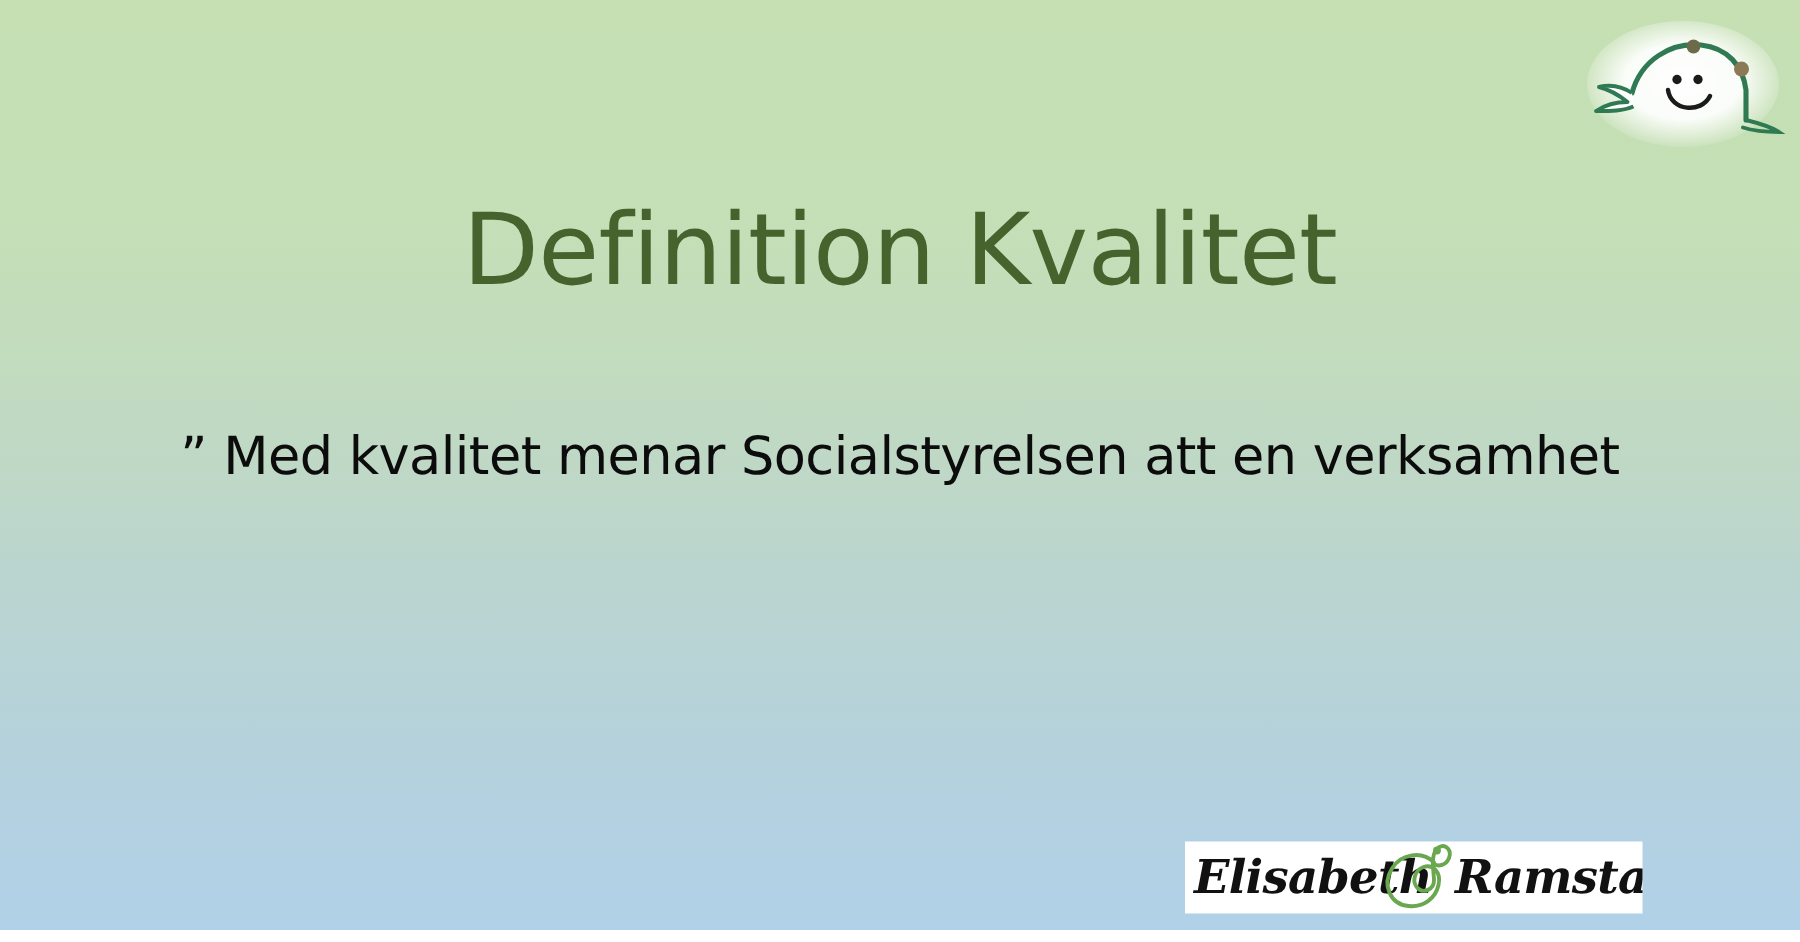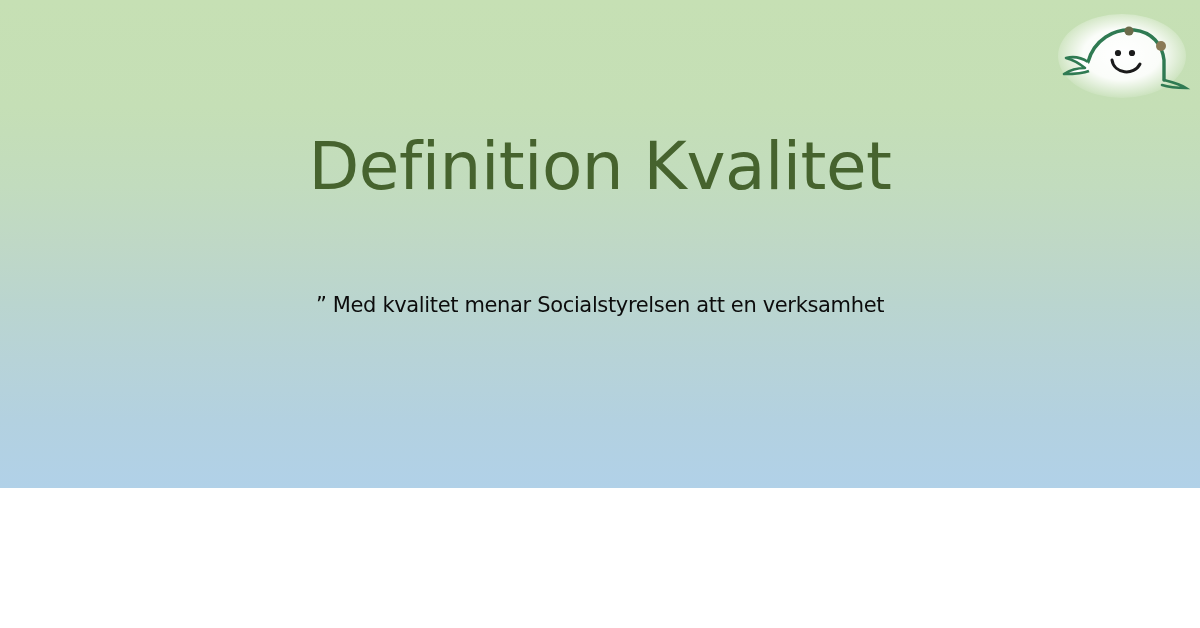--- a/index.html
+++ b/index.html
@@ -9,21 +9,21 @@
   body {
     width: 1200px;
     height: 628px;
     overflow: hidden;
     font-family: "Liberation Sans", sans-serif;
   }
 
   #slide {
     position: relative;
     width: 1200px;
-    height: 488px;
+    height: 620px;
     background: linear-gradient(to bottom,
         #c6e0b4 0%,
         #c5dfb6 22%,
         #c2dcbe 38%,
         #bfd8c6 50%,
         #bad5cf 62%,
         #b7d3d8 74%,
         #b3d1e0 86%,
         #b1d1e8 100%);
     overflow: hidden;
@@ -61,21 +61,21 @@
 
   
   #quote-block {
     position: absolute;
     top: 272px;
     left: 110px;
     width: 980px;
     text-align: center;
     color: #0c0c0c;
     font-family: "DejaVu Sans", sans-serif;
-    font-size: 21px;
+    font-size: 35px;
     line-height: 67px;
     letter-spacing: -0.35px;
   }
   .quote-line {
     white-space: nowrap;
   }
   .b {
     font-weight: 700;
   }
 
@@ -158,16 +158,17 @@
       <span id="logo-at">
         <svg viewBox="0 0 56 52" xmlns="http://www.w3.org/2000/svg">
           <path d="M38 16 C30 8 16 10 10 20 C3 31 9 44 21 45
                    C31 46 39 40 41 31 C43 22 37 17 31 19
                    C25 21 23 29 27 33 C31 37 38 34 38 28
                    C38 22 35 10 41 6 C46 3 50 8 48 13
                    C46 18 41 19 38 17" fill="none" stroke="#6aa84f" stroke-width="2.6" stroke-linecap="round" stroke-linejoin="round"></path>
           <circle cx="40" cy="8" r="2.6" fill="#6aa84f"></circle>
         </svg>
       </span>
+      <span class="logo-word" id="logo-word-last">Ramsta</span>
     </div>
   </div>
 
 </div>
 
 </body></html>

